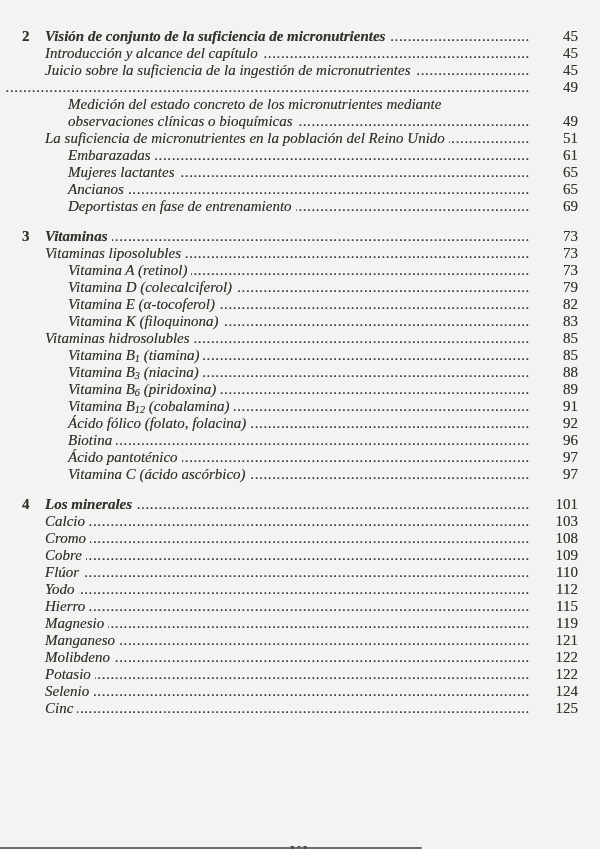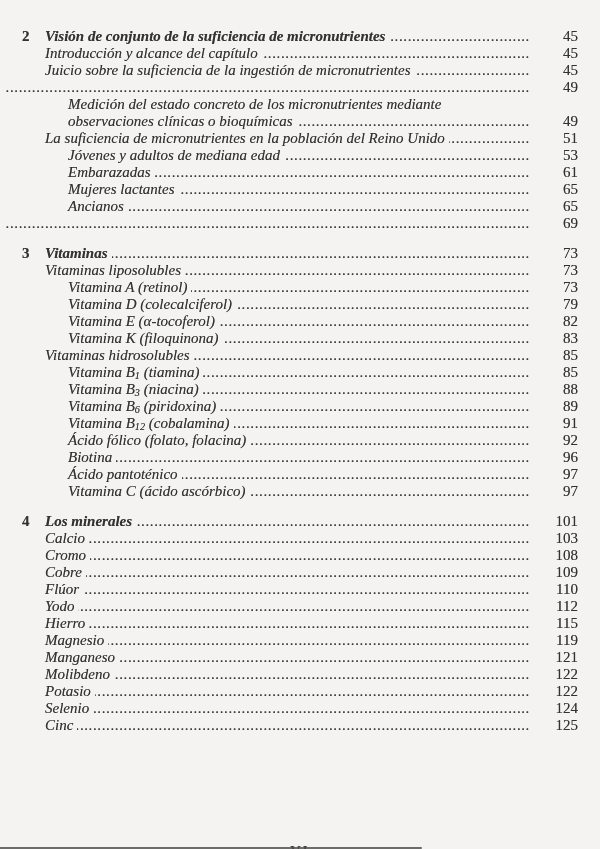--- a/index.html
+++ b/index.html
@@ -121,40 +121,36 @@
           <span class="label lvl2">observaciones clínicas o bioquímicas</span>
           <span class="dots"></span>
           <span class="pg">49</span>
         </div>
         <div class="row">
           <span class="label lvl1">La suficiencia de micronutrientes en la población del Reino Unido</span>
           <span class="dots"></span>
           <span class="pg">51</span>
         </div>
         <div class="row">
-          <span class="label lvl2">Jóvenes y adultos de mediana edad</span>
-          <span class="dots"></span>
-          <span class="pg">53</span>
-        </div>
-        <div class="row">
           <span class="label lvl2">Embarazadas</span>
           <span class="dots"></span>
           <span class="pg">61</span>
         </div>
         <div class="row">
           <span class="label lvl2">Mujeres lactantes</span>
           <span class="dots"></span>
           <span class="pg">65</span>
         </div>
         <div class="row">
           <span class="label lvl2">Ancianos</span>
           <span class="dots"></span>
           <span class="pg">65</span>
         </div>
         <div class="row">
+          <span class="label lvl2">Deportistas en fase de entrenamiento</span>
           <span class="dots"></span>
           <span class="pg">69</span>
         </div>
       </div>
       <div class="section">
         <div class="row">
           <span class="num">3</span>
           <span class="label chapter hdr-title">Vitaminas</span>
           <span class="dots"></span>
           <span class="pg">73</span>

